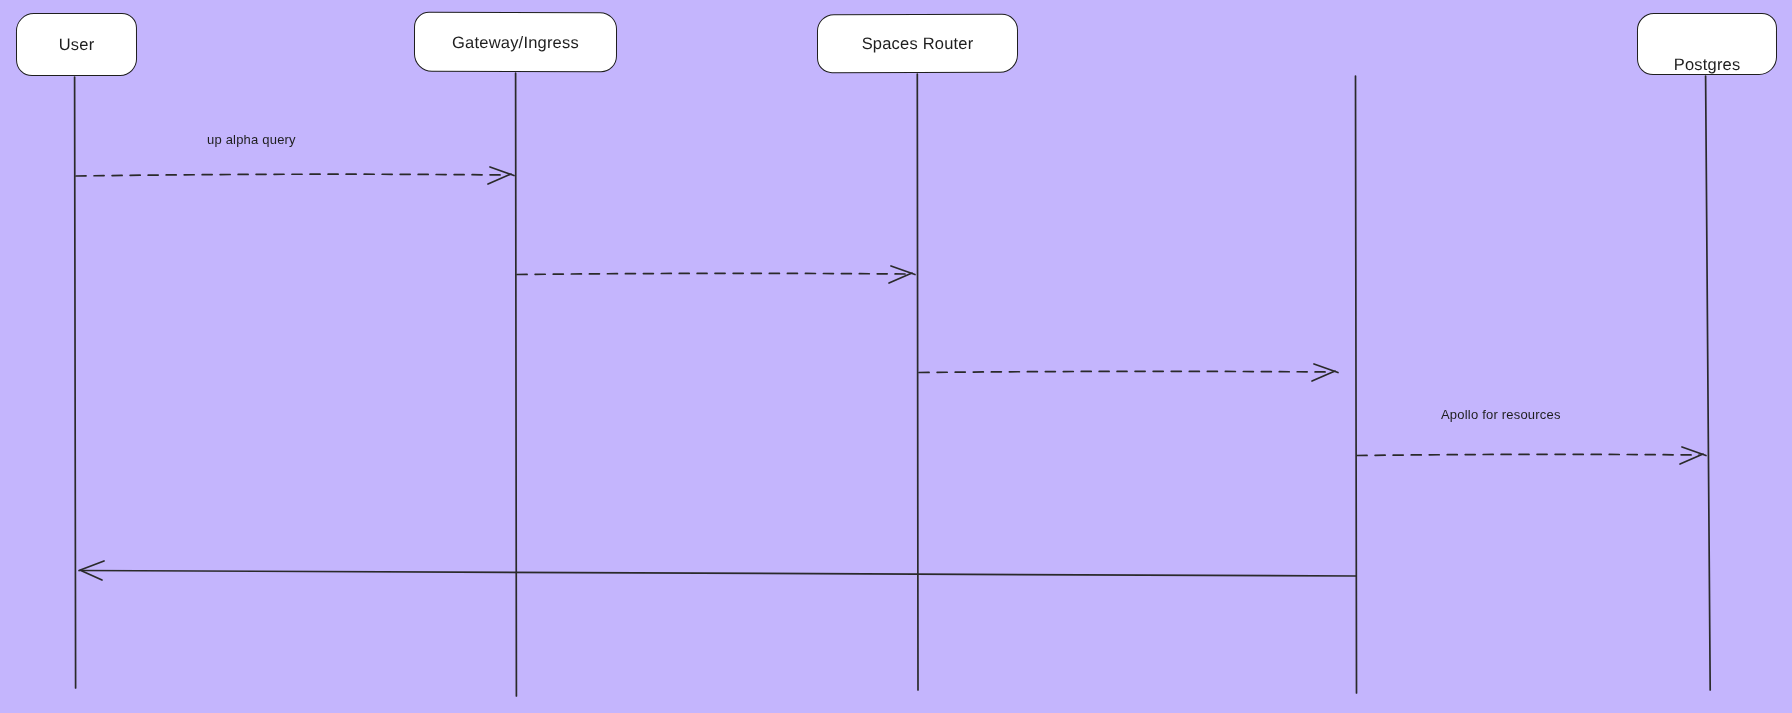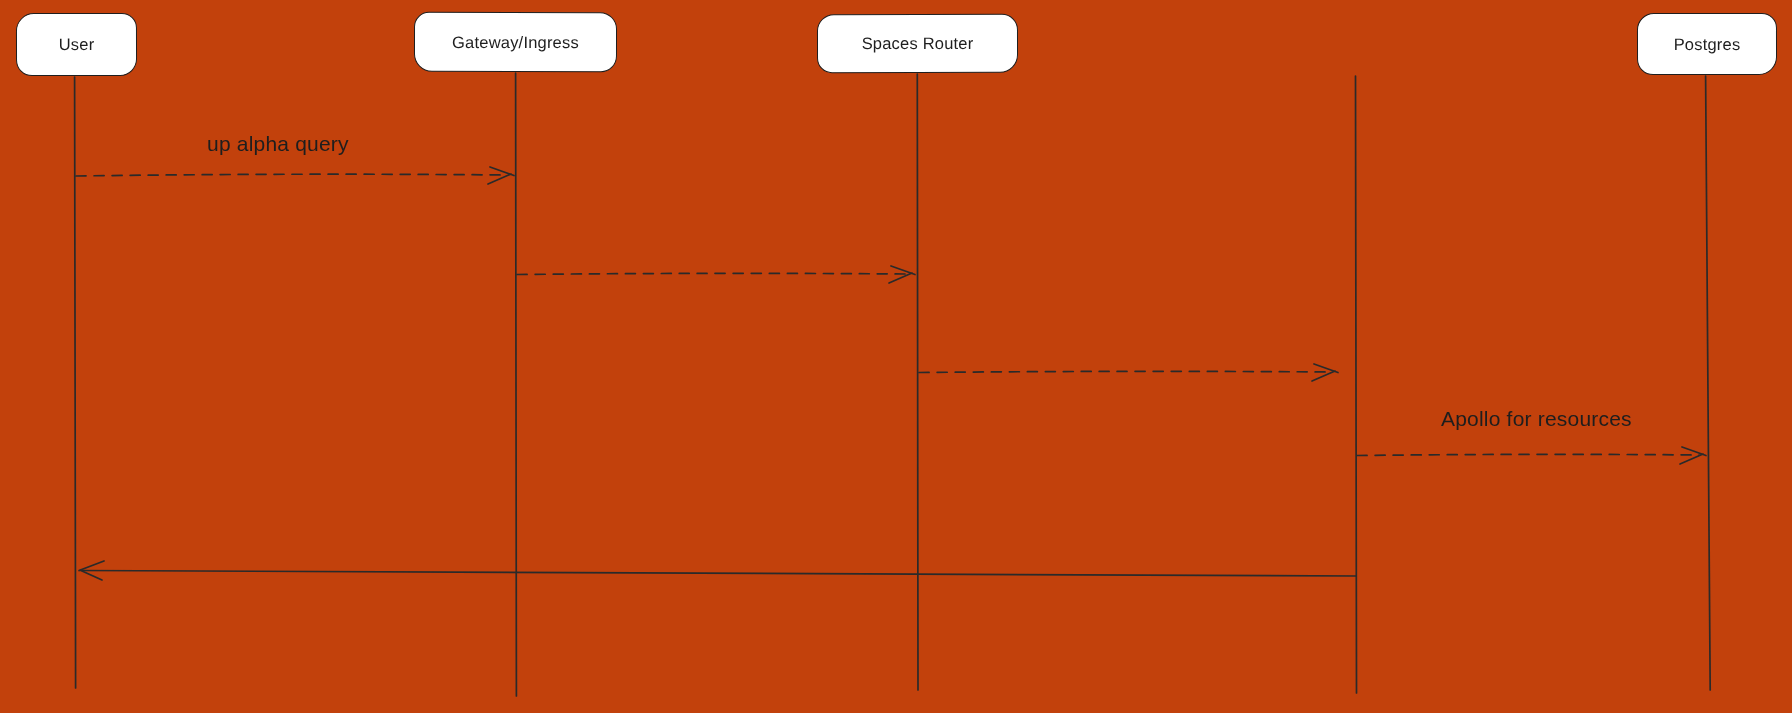--- a/index.html
+++ b/index.html
@@ -11,21 +11,21 @@
     width: 1792px;
     height: 713px;
     overflow: hidden;
     font-family: "Liberation Sans", sans-serif;
     color: #1e1e1e;
   }
   .canvas {
     position: relative;
     width: 1792px;
     height: 713px;
-    background: #c2410c;
+    background: #c4b5fd;
   }
   .diagram-svg {
     position: absolute;
     left: 0; top: 0;
     width: 1792px;
     height: 713px;
   }
   .actor-box {
     position: absolute;
     box-sizing: border-box;
@@ -35,24 +35,24 @@
     align-items: center;
     justify-content: center;
     font-size: 16.5px;
     letter-spacing: 0.2px;
     z-index: 2;
   }
   #actor-user     { left: 16px;   top: 13px; width: 121px; height: 63px; border-radius: 18px 15px 17px 16px; transform: rotate(-0.15deg); }
   #actor-gateway  { left: 414px;  top: 12px; width: 203px; height: 60px; border-radius: 15px 17px 16px 18px; transform: rotate(0.1deg); }
   #actor-router   { left: 817px;  top: 14px; width: 201px; height: 59px; border-radius: 17px 16px 18px 15px; transform: rotate(-0.1deg); }
   #actor-apollo   { left: 1255px; top: 14px; width: 202px; height: 61px; border-radius: 16px 18px 15px 17px; transform: rotate(0.12deg); }
-  #actor-postgres { left: 1637px; top: 13px; width: 140px; height: 62px; border-radius: 17px 15px 18px 16px; transform: rotate(-0.12deg); }
+  #actor-postgres { left: 1637px; top: 13px; width: 140px; height: 62px; border-radius: 17px 15px 18px 16px; transform: rotate(-0.12deg); align-items: flex-end; }
   .msg-label {
     position: absolute;
-    font-size: 21px;
+    font-size: 13px;
     letter-spacing: 0.2px;
     white-space: nowrap;
     z-index: 3;
   }
   #label-msg-0 { left: 207px;  top: 132px; }
   #label-msg-3 { left: 1441px; top: 407px; }
 </style>
 </head>
 <body>
 

